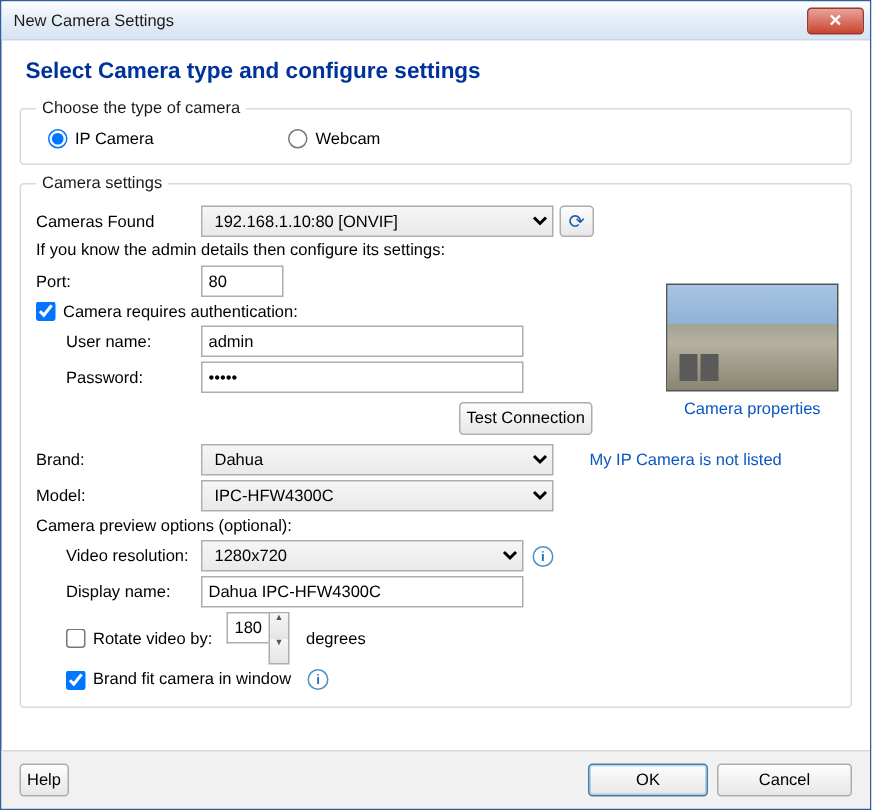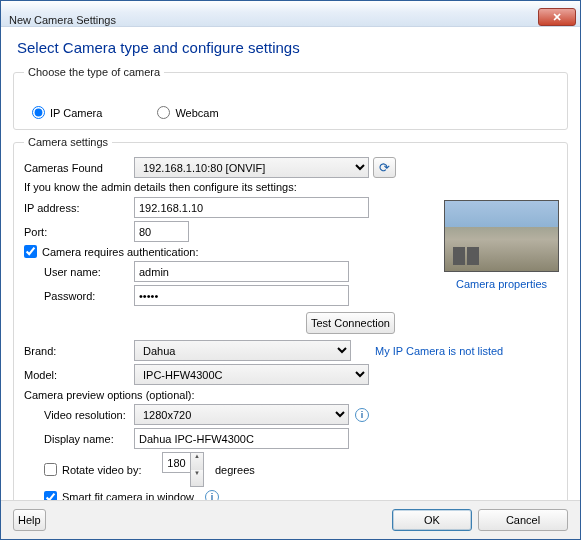--- a/index.html
+++ b/index.html
@@ -1,49 +1,49 @@
 <!DOCTYPE html>
 <html><head>
 <meta charset="utf-8">
 <style>
   * { box-sizing: border-box; font-family: "Segoe UI", Tahoma, sans-serif; font-size: 11px; }
   body { margin: 0; background: #fff; }
   .window { width: 581px; height: 540px; border: 1px solid #2f5f9a; background: #fff; display: flex; flex-direction: column; }
-  .titlebar { height: 26px; background: linear-gradient(#fdfefe, #e6eef8 45%, #d7e4f2); border-bottom: 1px solid #c9d6e6; display: flex; align-items: flex-end; padding: 0 4px 0 8px; }
+  .titlebar { height: 26px; background: linear-gradient(#fdfefe, #e6eef8 45%, #d7e4f2); border-bottom: 1px solid #c9d6e6; display: flex; align-items: center; padding: 0 4px 0 8px; }
   .titlebar .title { color: #1b1b1b; flex: 1; }
   .titlebar .close { width: 38px; height: 18px; border: 1px solid #9a3a2e; background: linear-gradient(#e9a39a, #c8452e); border-radius: 3px; display: flex; align-items: center; justify-content: center; color: #fff; font-weight: bold; font-size: 10px; }
   .body { flex: 1; padding: 10px 12px 8px 12px; overflow: hidden; }
-  .heading { color: #003399; font-size: 15px; margin: 2px 0 10px 4px; }
+  .heading { color: #003399; font-size: 15px; margin: 2px 0 10px 4px; font-weight: bold; }
   fieldset { border: 1px solid #d9d9d9; border-radius: 3px; margin: 0 0 6px 0; padding: 6px 10px 8px 10px; position: relative; }
   legend { color: #1b1b1b; padding: 0 4px; background: #fff; }
   .row { display: flex; align-items: center; margin: 3px 0; }
-  .radio-row { display: flex; gap: 55px; padding: 2px 8px; margin-top: 20px; }
+  .radio-row { display: flex; gap: 90px; padding: 2px 8px; }
   .radio { display: flex; align-items: center; gap: 5px; }
   .radio input { margin: 0; }
   .lbl { width: 110px; flex-shrink: 0; }
   .indent { padding-left: 20px; }
   .lbl2 { width: 90px; flex-shrink: 0; }
   .sel, .txt { height: 21px; border: 1px solid #abadb3; padding: 2px 4px; background: #fff; }
   .sel { background: linear-gradient(#f6f6f6, #e9e9e9); width: 235px; }
   .txt { }
   .btn { height: 22px; border: 1px solid #acacac; background: linear-gradient(#fdfdfd, #e7e7e7); border-radius: 3px; padding: 0 4px; cursor: default; }
   .btn.default { border: 1px solid #3c7fb1; box-shadow: 0 0 0 1px rgba(60,127,177,0.3) inset; }
   .iconbtn { width: 23px; height: 21px; border: 1px solid #acacac; background: linear-gradient(#fdfdfd, #e7e7e7); border-radius: 3px; display: flex; align-items: center; justify-content: center; margin-left: 4px; }
   .info { width: 14px; height: 14px; border: 1px solid #4a90c8; border-radius: 50%; background: #fff; color: #2a6fb0; display: inline-flex; align-items: center; justify-content: center; font-weight: bold; font-size: 9px; margin-left: 6px; }
   .chk { display: flex; align-items: center; gap: 5px; }
   .chk input { margin: 0; }
   .hint { margin: 2px 0 4px 0; }
-  .preview-area { position: absolute; right: 22px; top: 200px; width: 115px; }
+  .preview-area { position: absolute; right: 22px; top: 189px; width: 115px; }
   .preview { width: 115px; height: 72px; background: linear-gradient(#7a8a78 0%, #b5b0a0 55%, #8a8570 100%); border: 1px solid #555; position: relative; overflow: hidden; }
   .preview::before { content:""; position:absolute; left:0; right:0; top:0; height:26px; background: linear-gradient(#a8c4e2, #8fb3d4); }
   .preview::after { content:""; position:absolute; left:8px; bottom:6px; width:12px; height:18px; background:#5a5a5a; box-shadow: 14px 0 0 #5a5a5a; }
   .link { color: #0b57c1; text-align: center; display: block; margin-top: 6px; }
   .link2 { color: #0b57c1; margin-left: 24px; }
   .und { text-decoration-color: #888; }
-  .spin { width: 42px; height: 35px; display: inline-flex; margin-left: 11px; }
+  .spin { width: 42px; height: 35px; display: inline-flex; }
   .spin input { width: 28px; height: 21px; border: 1px solid #abadb3; border-right: none; text-align: center; padding: 0; }
   .spin .arrows { width: 14px; border: 1px solid #abadb3; display: flex; flex-direction: column; }
   .spin .ar { flex:1; background: linear-gradient(#f6f6f6,#e4e4e4); font-size: 6px; line-height: 7px; text-align: center; color:#555; }
   .footer { border-top: 1px solid #d9d9d9; padding: 8px 12px; display: flex; align-items: flex-start; background: #f1f1f1; }
   .footer .spacer { flex: 1; }
   .section-label { margin: 4px 0 2px 0; }
 </style>
 </head>
 <body>
 
@@ -79,24 +79,20 @@
         <select class="sel" style="width:235px;">
           <option>192.168.1.10:80 [ONVIF]</option>
         </select>
         <div class="iconbtn">
           <span style="color:#1a5da8;font-size:13px;">⟳</span>
         </div>
       </div>
 
       <div class="hint">If you know the admin details then configure its settings:</div>
 
-      <div class="row">
-        <span class="lbl"><span>IP address:</span></span>
-        <input class="txt" style="width: 235px;" value="192.168.1.10">
-      </div>
 
       <div class="row">
         <span class="lbl und">Port:</span>
         <input class="txt" style="width: 55px;" value="80">
       </div>
 
       <div class="row chk">
         <input type="checkbox" checked="" style="">
         <span>Camera requires authentication:</span>
       </div>
@@ -110,21 +106,21 @@
         <span class="lbl2">Password:</span>
         <input class="txt" style="width: 215px;" value="•••••">
       </div>
 
       <div class="row" style="justify-content:flex-start; padding-left:282px; margin-top:6px;">
         <button class="btn">Test Connection</button>
       </div>
 
       <div class="row" style="margin-top:6px;">
         <span class="lbl und">Brand:</span>
-        <select class="sel" style="width:217px;">
+        <select class="sel" style="width:235px;">
           <option>Dahua</option>
         </select>
         <a class="link2">My IP Camera is not listed</a>
       </div>
 
       <div class="row">
         <span class="lbl und">Model:</span>
         <select class="sel" style="width:235px;">
           <option>IPC-HFW4300C</option>
         </select>
@@ -153,21 +149,21 @@
           <span class="arrows">
               <span class="ar">▲</span>
               <span class="ar">▼</span>
             </span>
         </span>
         <span style="margin-left:6px;">degrees</span>
       </div>
 
       <div class="row indent chk">
         <input type="checkbox" checked="" style="">
-        <span>Smart fit camera in window</span>
+        <span>Brand fit camera in window</span>
         <span class="info">i</span>
       </div>
 
     </fieldset>
   </div>
 
   <div class="preview-area">
     <div class="preview"></div>
     <a class="link">Camera properties</a>
   </div>

